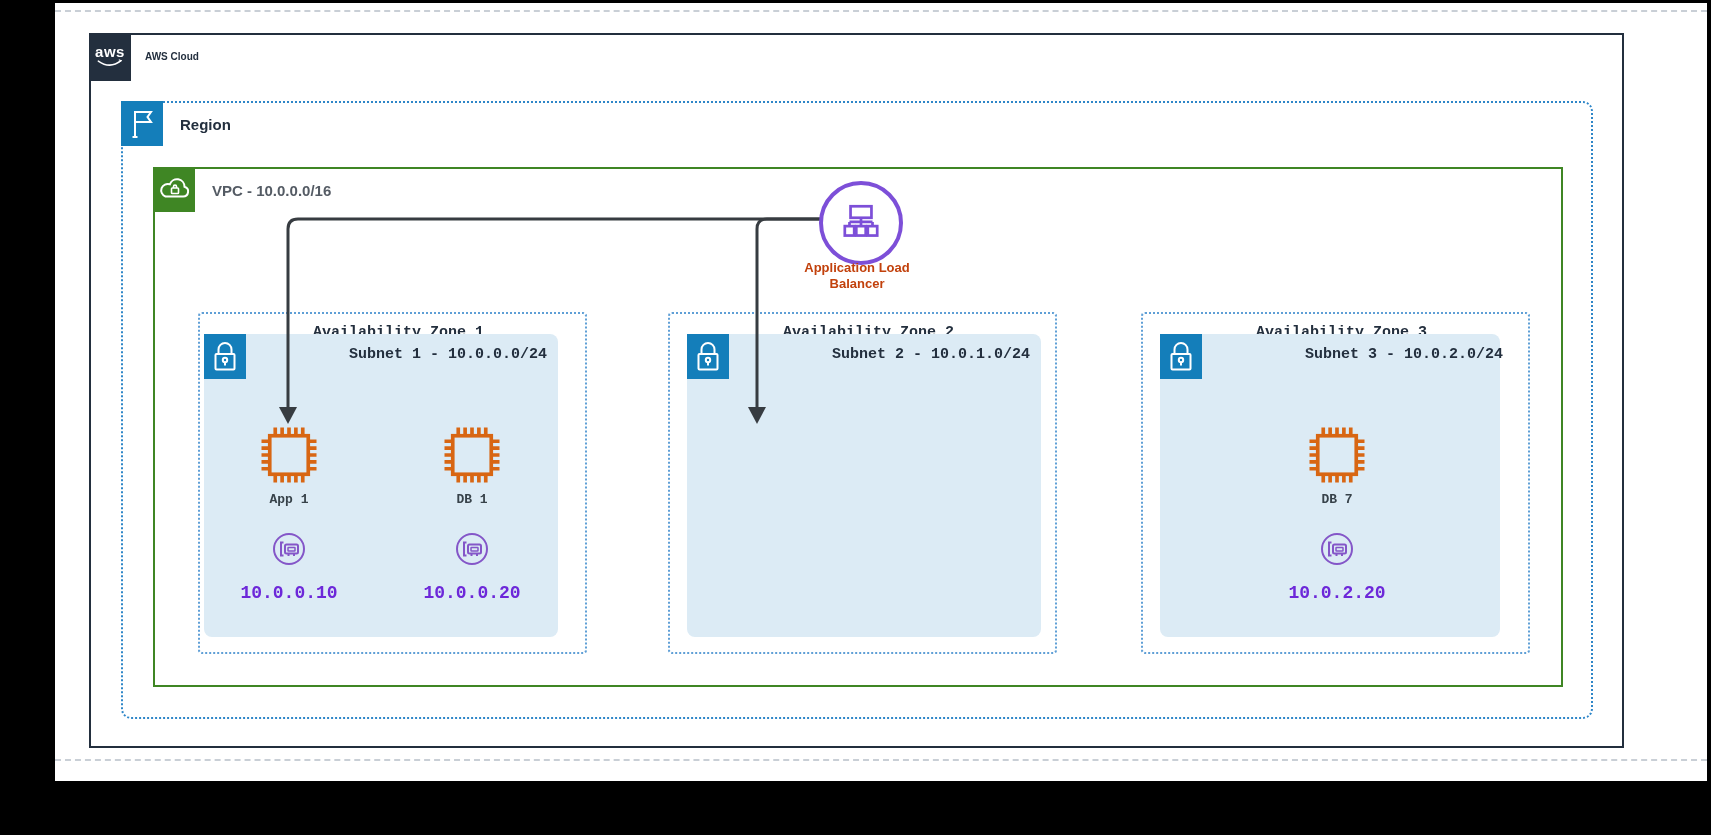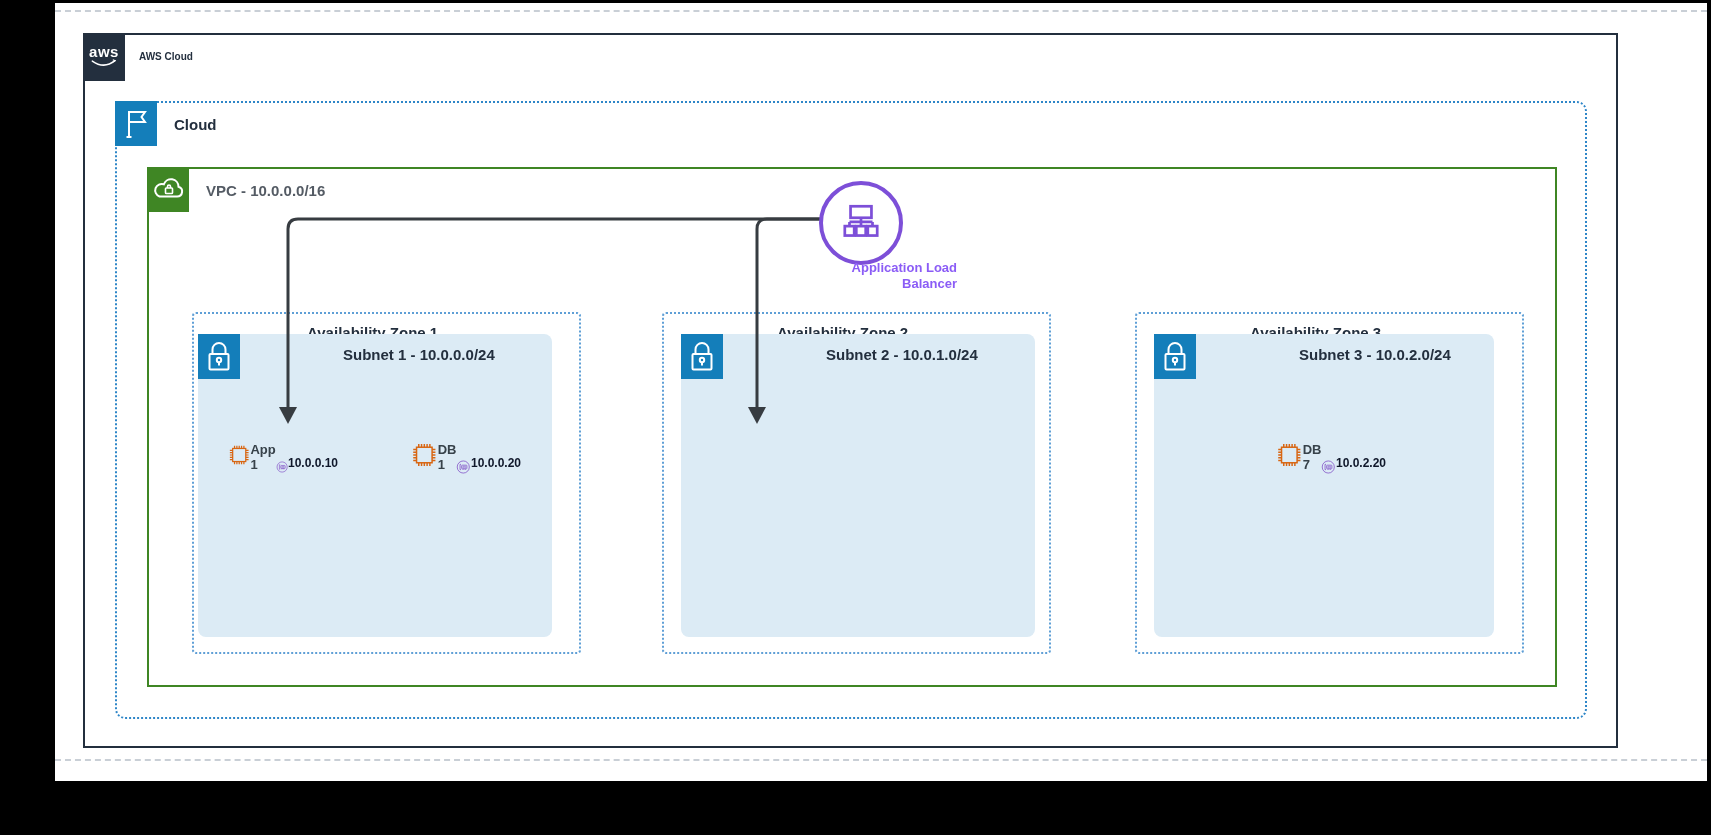--- a/index.html
+++ b/index.html
@@ -3,54 +3,54 @@
 <meta charset="utf-8">
 <style>
   html,body { margin:0; padding:0; background:#000; }
   .stage { position:relative; width:1711px; height:835px; background:#000;
            font-family:"Liberation Sans", sans-serif; overflow:hidden; }
   .page  { position:absolute; left:55px; top:3px; width:1652px; height:778px; background:#ffffff; }
   .abs   { position:absolute; box-sizing:border-box; }
 
   .guide { position:absolute; left:0; right:0; border-top:2px dashed #c9cfd6; height:0; }
 
-  .aws-cloud { border:2px solid #232F3E; background:transparent; }
+  .aws-cloud { border:2px solid #232F3E; background:transparent;margin-left:6px; }
   .region    { border:2px dotted #2E86C8; border-radius:10px; }
   .vpc       { border:2px solid #3F8624; }
-  .az        { border:2px dotted #5F9FD6; border-radius:4px; }
+  .az        { border:2px dotted #5F9FD6; border-radius:4px;font-family:Liberation Mono, monospace; }
   .subnet    { background:#DCEBF5; border-radius:8px; }
 
   .badge { position:absolute; left:-2px; top:-2px; width:42px; height:45px;
            display:flex; align-items:center; justify-content:center; }
   .badge.dark  { background:#232F3E; height:48px; flex-direction:column; }
   .badge.blue  { background:#147EBA; }
   .badge.green { background:#3F8624; }
   .subnet .badge { left:0; top:0; }
 
   .aws-word { color:#fff; font-weight:bold; font-size:15px; line-height:14px; letter-spacing:0.5px; }
 
   .hdr-label { position:absolute; font-weight:bold; color:#232F3E; white-space:nowrap; }
   .lbl-awscloud { left:54px; top:16px; font-size:10px; }
   .lbl-region   { left:57px; top:13px; font-size:15px; }
   .lbl-vpc      { left:57px; top:13px; font-size:15px; color:#545B64; }
   .az-title     { left:113px; top:10px; font-size:15px; }
   .subnet-label { left:145px; top:12px; font-size:15px; }
 
-  .node { position:absolute; width:110px; display:flex; flex-direction:row; align-items:center; top:88px; }
+  .node { position:absolute; width:110px; display:flex; flex-direction:column; align-items:center; top:88px; }
   .node .chip { width:66px; height:66px; }
   .node-label { margin-top:4px; font-size:13px; font-weight:bold; color:#37424A; }
   .node .eni  { margin-top:24px; width:36px; height:36px; }
-  .ip-label   { margin-top:16px; font-size:12px; font-weight:bold; color:#0f172a; }
+  .ip-label   { margin-top:16px; font-size:18px; font-weight:bold; color:#6d28d9; }
 
   .alb-circle { position:absolute; left:764px; top:178px; width:76px; height:76px;
                 border:4px solid #7D4FD8; border-radius:50%; background:#fff;
                 display:flex; align-items:center; justify-content:center; }
   .alb-circle svg { width:46px; height:46px; }
-  .alb-label { position:absolute; left:702px; top:257px; width:200px; text-align:right;
-               font-size:13px; font-weight:bold; color:#8b5cf6; line-height:16px; }
+  .alb-label { position:absolute; left:702px; top:257px; width:200px; text-align:center;
+               font-size:13px; font-weight:bold; color:#c2410c; line-height:16px; }
 
   .connectors { position:absolute; left:0; top:0; width:1652px; height:778px; pointer-events:none; }
 </style>
 </head>
 <body>
 
 <svg width="0" height="0" style="position:absolute">
   <defs>
     <symbol id="sym-chip" viewBox="0 0 72 72">
       <g fill="none" stroke="#D86613" stroke-width="4">
@@ -121,21 +121,21 @@
           </svg>
       </div>
       <div class="hdr-label lbl-awscloud">AWS Cloud</div>
 
       <div class="abs region" style="left:30px; top:66px; width:1472px; height:618px">
         <div class="badge blue">
           <svg width="42" height="45">
               <use href="#sym-flag"></use>
             </svg>
         </div>
-        <div class="hdr-label lbl-region">Cloud</div>
+        <div class="hdr-label lbl-region">Region</div>
 
         <div class="abs vpc" style="left:30px; top:64px; width:1410px; height:520px">
           <div class="badge green">
             <svg width="42" height="45">
                 <use href="#sym-vpc-cloud"></use>
               </svg>
           </div>
           <div class="hdr-label lbl-vpc">VPC - 10.0.0.0/16</div>
         </div>
       </div>

